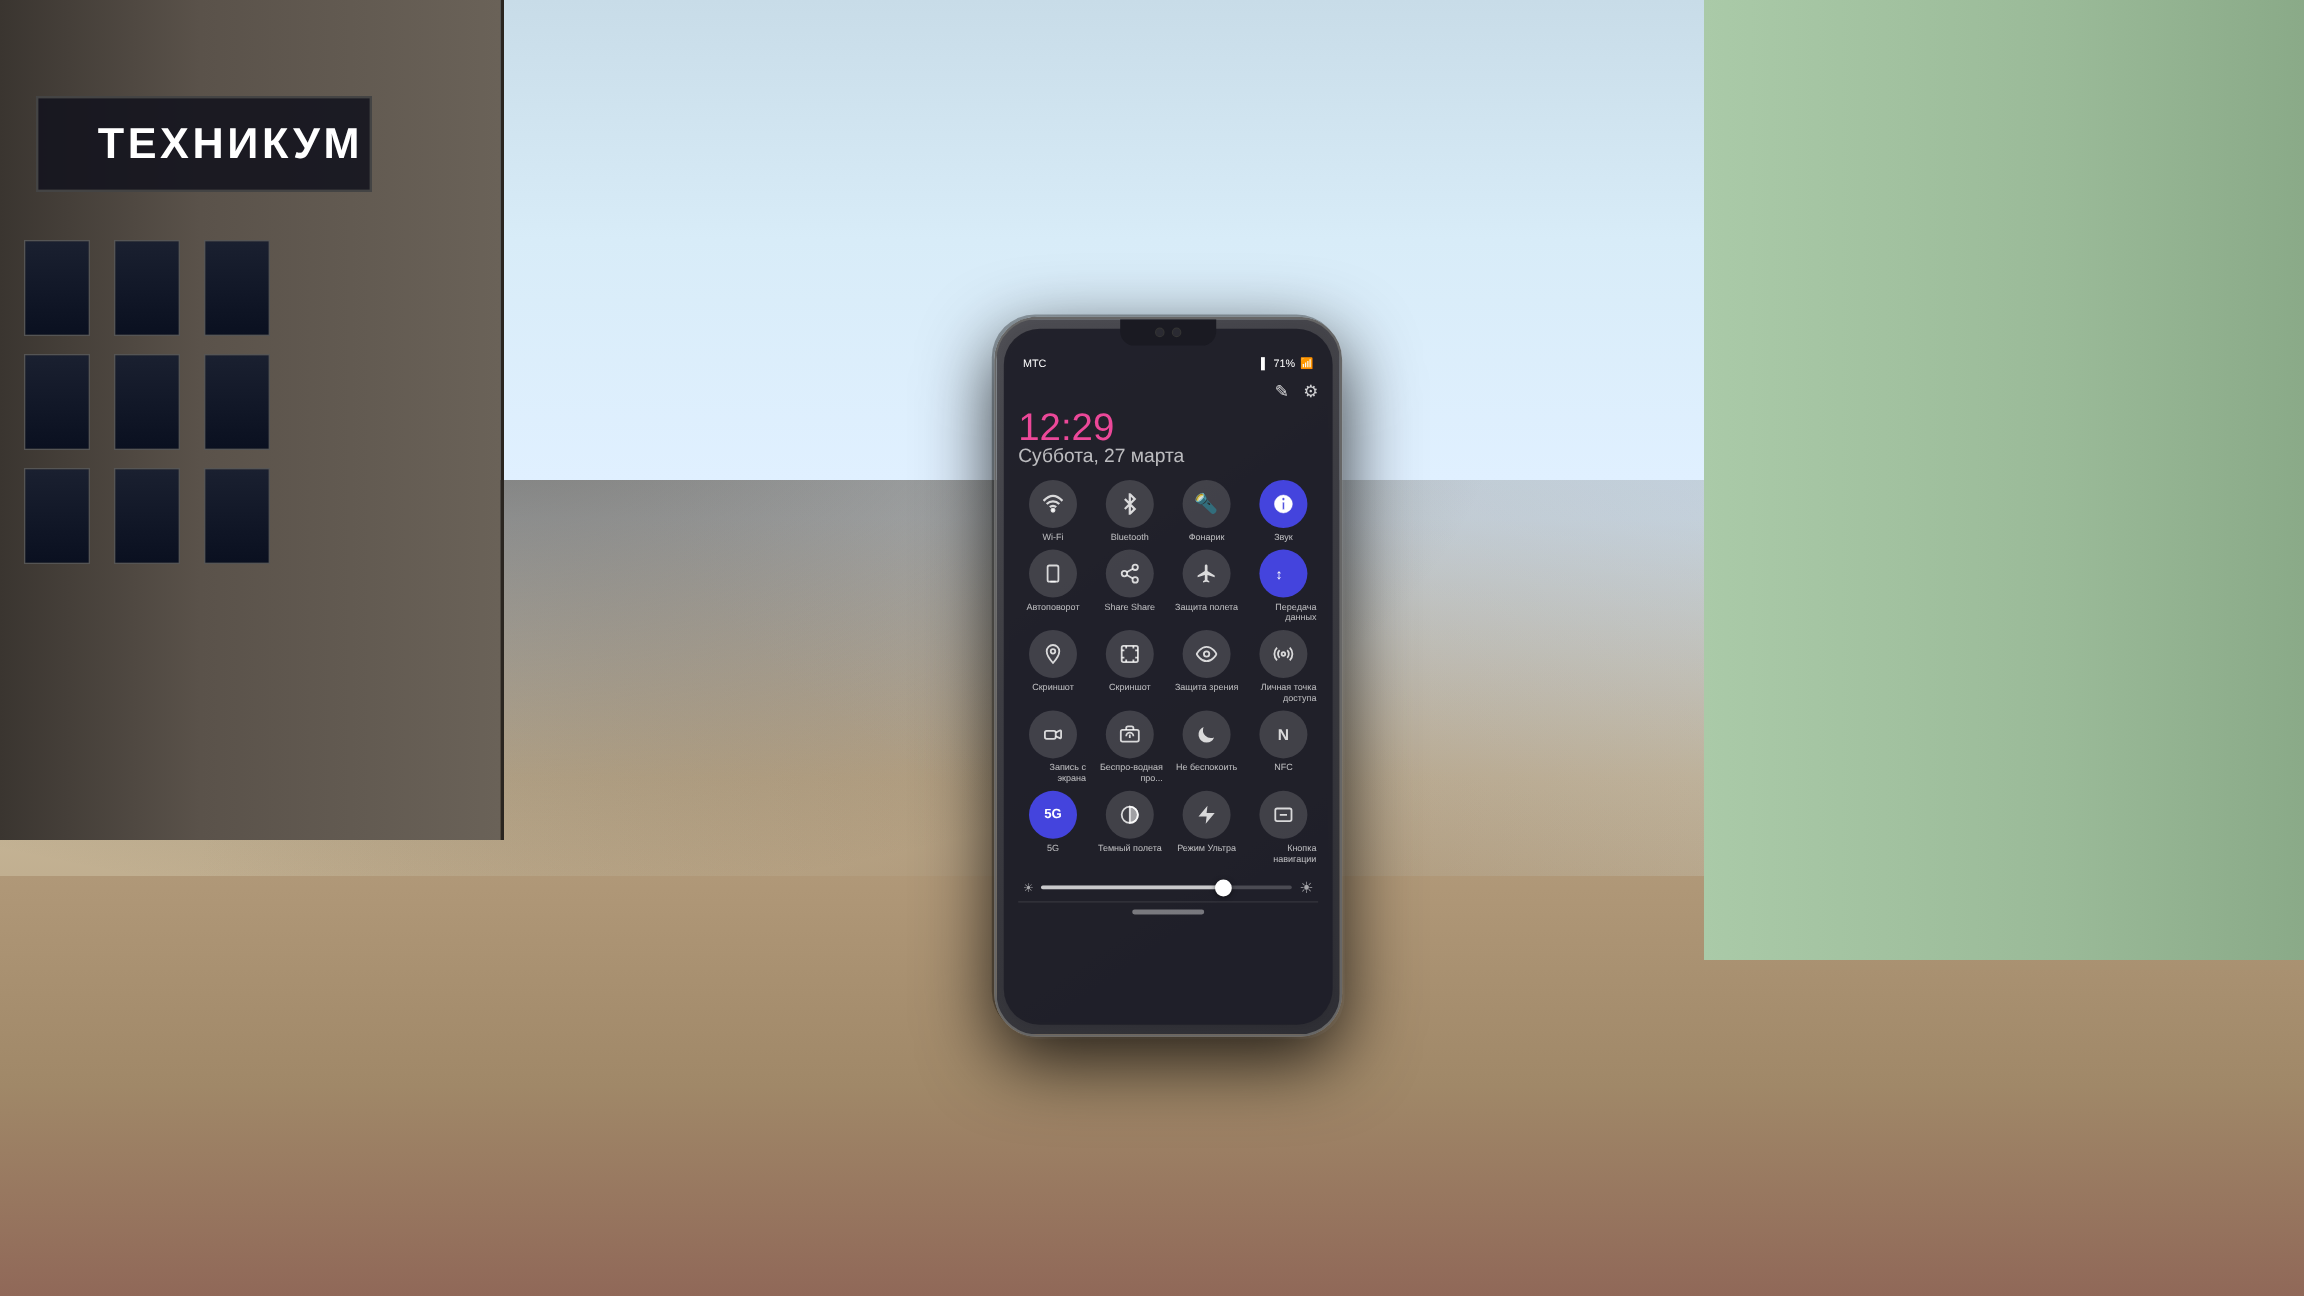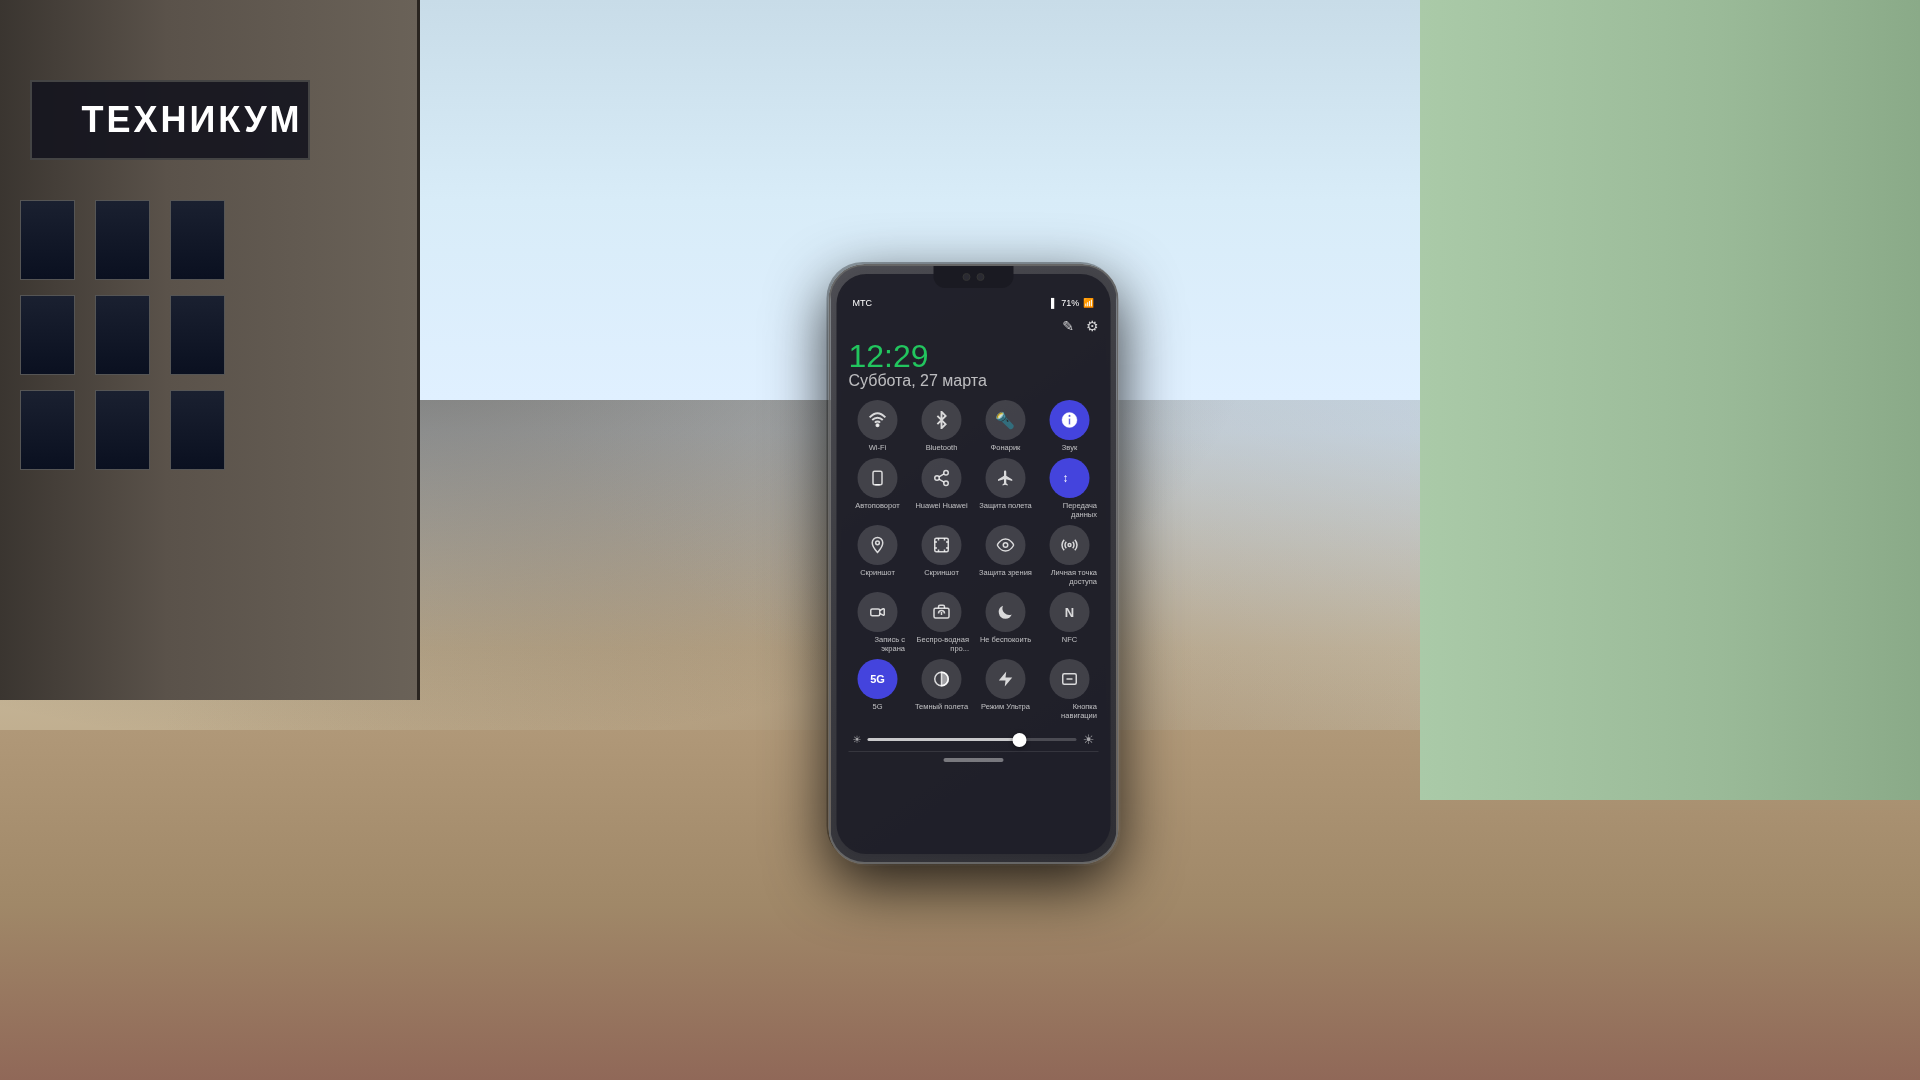--- a/index.html
+++ b/index.html
@@ -189,21 +189,21 @@
       cursor: pointer;
     }
 
     
     .qs-time {
       margin-bottom: 2px;
     }
     .qs-time-display {
       font-size: 32px;
       font-weight: 300;
-      color: #22c55e;
+      color: #ec4899;
       line-height: 1;
     }
     .qs-date {
       font-size: 16px;
       color: rgba(255,255,255,0.7);
       margin-bottom: 10px;
     }
 
     
     .qs-grid {
@@ -403,21 +403,21 @@
             <div class="qs-tile">
               <div class="qs-tile-icon">
                 <svg width="18" height="18" viewBox="0 0 24 24" fill="none" stroke="rgba(255,255,255,0.8)" stroke-width="2">
       <circle cx="18" cy="5" r="3"></circle>
                   <circle cx="6" cy="12" r="3"></circle>
                   <circle cx="18" cy="19" r="3"></circle>
       <line x1="8.59" y1="13.51" x2="15.42" y2="17.49"></line>
                   <line x1="15.41" y1="6.51" x2="8.59" y2="10.49"></line>
     </svg>
               </div>
-              <div class="qs-tile-label">Huawei Huawei</div>
+              <div class="qs-tile-label">Share Share</div>
             </div>
             <div class="qs-tile">
               <div class="qs-tile-icon">
                 <svg width="18" height="18" viewBox="0 0 24 24" fill="rgba(255,255,255,0.8)">
       <path d="M21 16v-2l-8-5V3.5c0-.83-.67-1.5-1.5-1.5S10 2.67 10 3.5V9l-8 5v2l8-2.5V19l-2 1.5V22l3.5-1 3.5 1v-1.5L13 19v-5.5l8 2.5z"></path>
     </svg>
               </div>
               <div class="qs-tile-label">Защита полета</div>
             </div>
             <div class="qs-tile">

